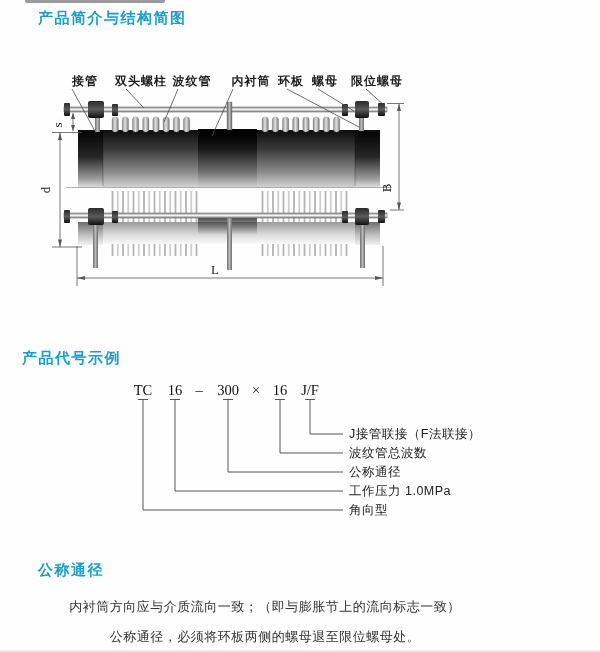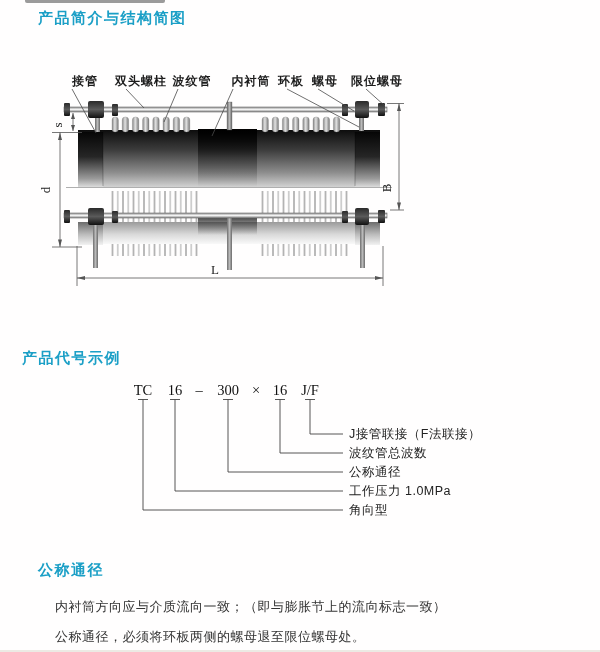--- a/index.html
+++ b/index.html
@@ -10,21 +10,21 @@
   }
   .page{position:absolute;inset:0;background:#fffefe;border-bottom:2px solid #eceae4;}
   .top-bar{position:absolute;left:25px;top:0;width:140px;height:3px;background:#9b9b9b;border-radius:0 0 2px 2px;}
   .sec-title{position:absolute;margin:0;font-size:15px;font-weight:bold;color:#1b9fc6;letter-spacing:1.5px;}
   .t1{left:38px;top:9px;}
   .t2{left:22px;top:349px;}
   .t3{left:38px;top:561px;}
   svg.diagram{position:absolute;left:40px;top:60px;}
   svg.codechart{position:absolute;left:120px;top:375px;}
   .install{position:absolute;left:55px;top:597px;width:420px;font-size:13px;color:#333;}
-  .install p{margin:0 0 9px 0;line-height:1.6;letter-spacing:0.5px;}
+  .install p{margin:0 0 9px 0;line-height:1.6;letter-spacing:0.5px;text-align:center;}
 
   
   .plabel{font:bold 12px "Liberation Sans",sans-serif;fill:#1c1c1c;letter-spacing:1px;}
   .dimlabel{font:13px "Liberation Serif",serif;fill:#222;}
   .leader{stroke:#4a4a4a;stroke-width:0.8;fill:none;}
   .dim{stroke:#555;stroke-width:0.8;fill:none;}
   .arrow{fill:#555;stroke:none;}
   .code{font:14.5px "Liberation Serif",serif;fill:#111;}
   .anno{font:12.5px "Liberation Sans",sans-serif;fill:#222;letter-spacing:0.5px;}
   .codeline{stroke:#444;stroke-width:0.9;fill:none;}

